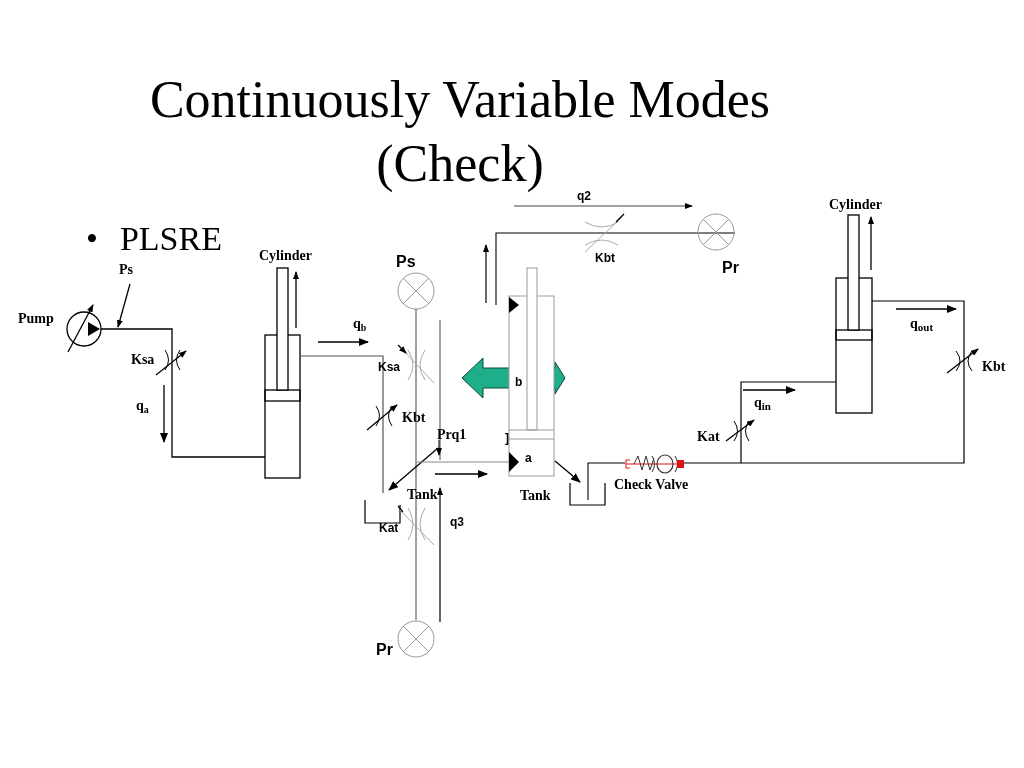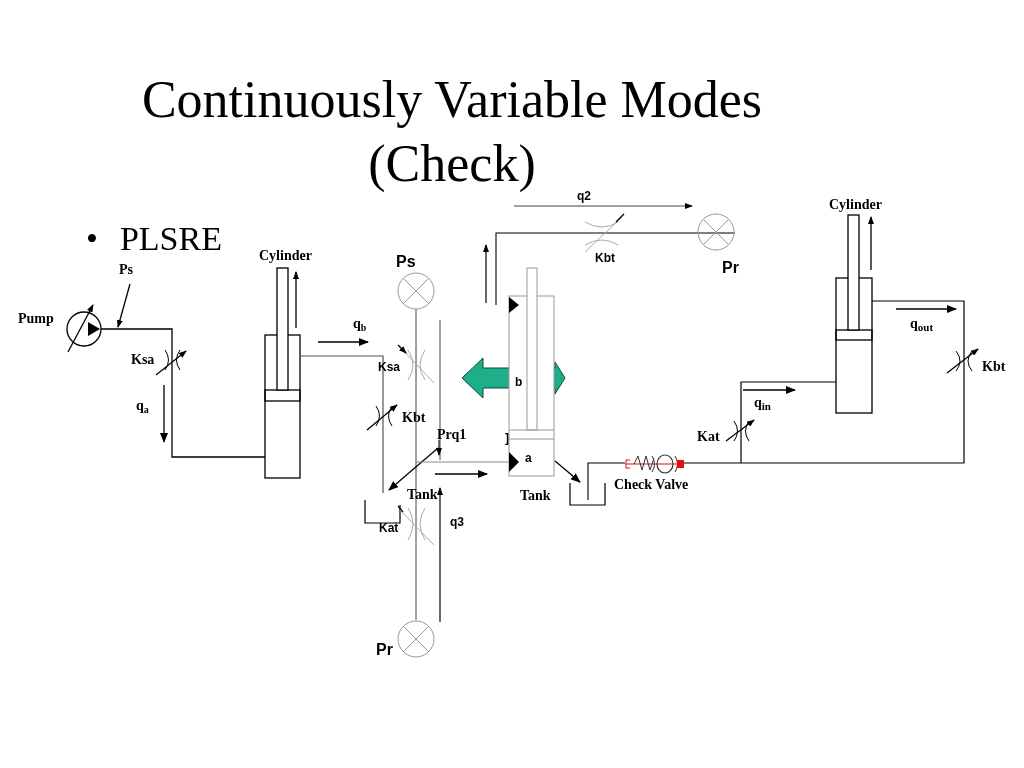--- a/index.html
+++ b/index.html
@@ -1,17 +1,17 @@
 <!DOCTYPE html>
 <html><head>
   <meta charset="utf-8">
   <style>
     html, body { margin:0; padding:0; background:#ffffff; }
     body { width:1024px; height:768px; position:relative; overflow:hidden; font-family:"Liberation Serif", serif; }
-    .title { position:absolute; left:8px; width:888px; text-align:center; font-family:"Liberation Serif", serif; font-size:52px; color:#000; line-height:56px; }
+    .title { position:absolute; left:16px; width:888px; text-align:center; font-family:"Liberation Serif", serif; font-size:52px; color:#000; line-height:56px; }
     #title1 { top:72px; }
     #title2 { top:136px; }
     .bullet { position:absolute; left:86px; top:220px; font-family:"Liberation Serif", serif; font-size:34px; color:#000; }
     .bullet .dot { margin-right:22px; }
     svg#diagram { position:absolute; left:0; top:0; }
     .lb { font-family:"Liberation Serif", serif; font-weight:bold; font-size:14px; fill:#000; }
     .ls { font-family:"Liberation Sans", sans-serif; font-weight:bold; font-size:12px; fill:#000; }
     .lsb { font-family:"Liberation Sans", sans-serif; font-weight:bold; font-size:16px; fill:#000; }
   </style>
 </head>

